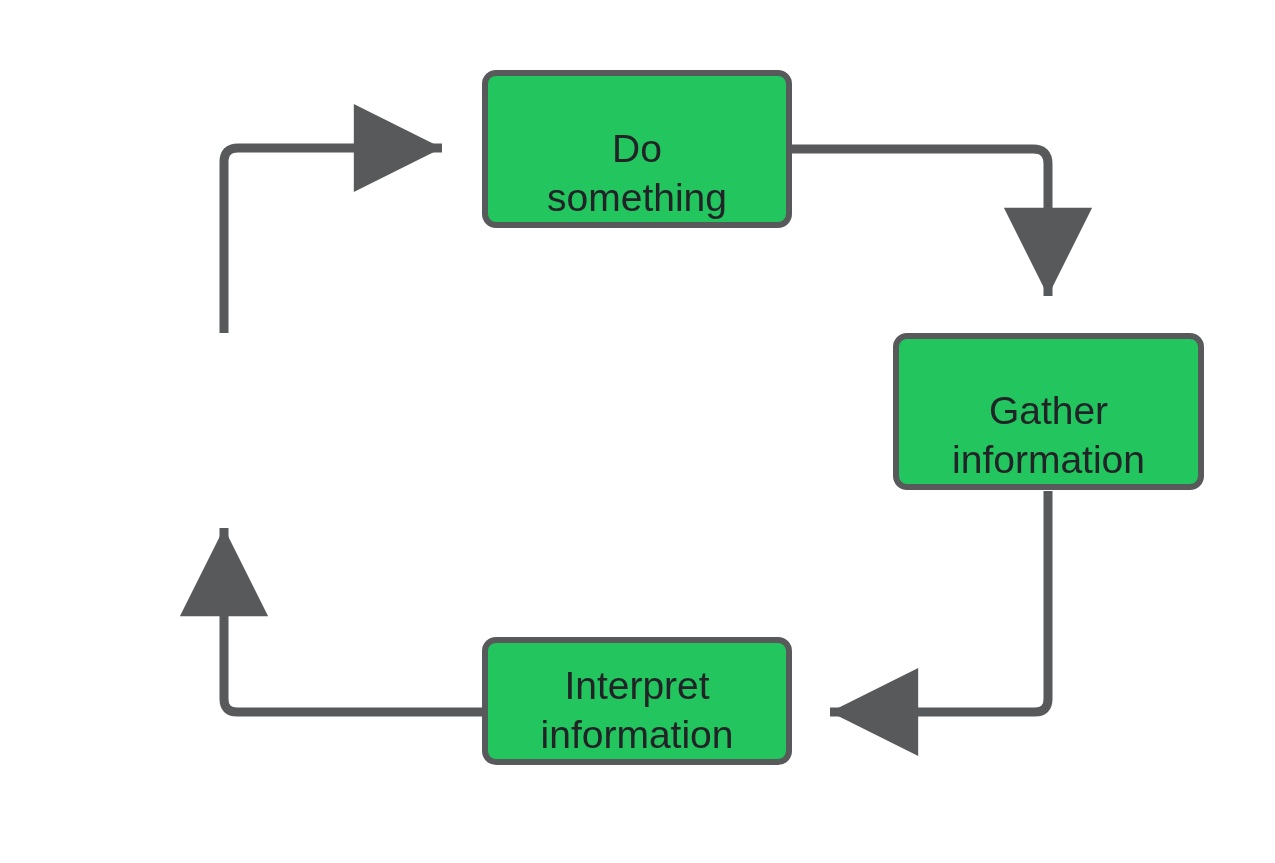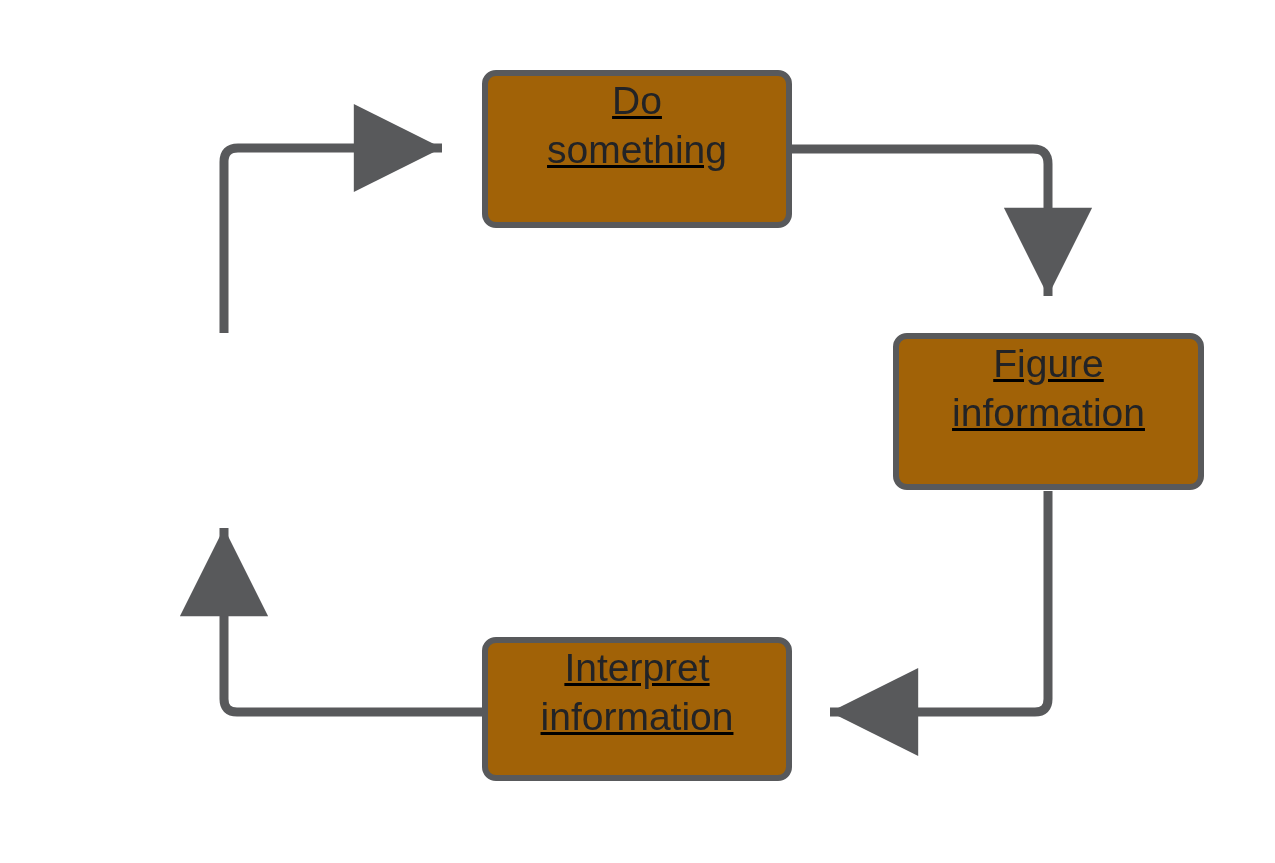--- a/index.html
+++ b/index.html
@@ -22,42 +22,41 @@
     position: absolute;
     left: 0;
     top: 0;
     width: 1275px;
     height: 863px;
     display: block;
   }
   .node-box {
     position: absolute;
     box-sizing: border-box;
-    background: #a16207;
+    background: #22c55e;
     border: 6px solid #58595b;
     border-radius: 14px;
     display: flex;
-    align-items: flex-start;
+    align-items: flex-end;
     justify-content: center;
     z-index: 3;
-    text-decoration: underline;
   }
   .node-label {
     font-family: "Liberation Sans", sans-serif;
     font-size: 39px;
     line-height: 49px;
     color: #222326;
     text-align: center;
     white-space: pre-line;
     letter-spacing: 0px;
     user-select: none;
   }
   #node-do-something  { left: 482px; top: 70px;  width: 310px; height: 158px; }
   #node-gather        { left: 893px; top: 333px; width: 311px; height: 157px; }
-  #node-interpret     { left: 482px; top: 637px; width: 310px; height: 144px; }
+  #node-interpret     { left: 482px; top: 637px; width: 310px; height: 128px; }
   #node-figure-out    { left: 68px;  top: 333px; width: 311px; height: 157px; }
 </style>
 </head>
 <body>
 
 <div id="canvas">
 
   <svg id="diagram-svg" viewBox="0 0 1275 863" xmlns="http://www.w3.org/2000/svg">
     <defs>
       <marker id="arrow-right" markerWidth="11" markerHeight="11" refX="10.4" refY="5.5" orient="auto" markerUnits="strokeWidth">
@@ -82,21 +81,21 @@
 
     <path d="M 224 333 L 224 162 Q 224 148 238 148 L 442 148" fill="none" stroke="#58595b" stroke-width="9" stroke-linecap="butt" stroke-linejoin="round" marker-end="url(#arrow-right)"></path>
   </svg>
 
   <div class="node-box" id="node-do-something">
     <span class="node-label">Do
 something</span>
   </div>
 
   <div class="node-box" id="node-gather">
-    <span class="node-label">Figure
+    <span class="node-label">Gather
 information</span>
   </div>
 
   <div class="node-box" id="node-interpret">
     <span class="node-label">Interpret
 information</span>
   </div>
 
 
 </div>

